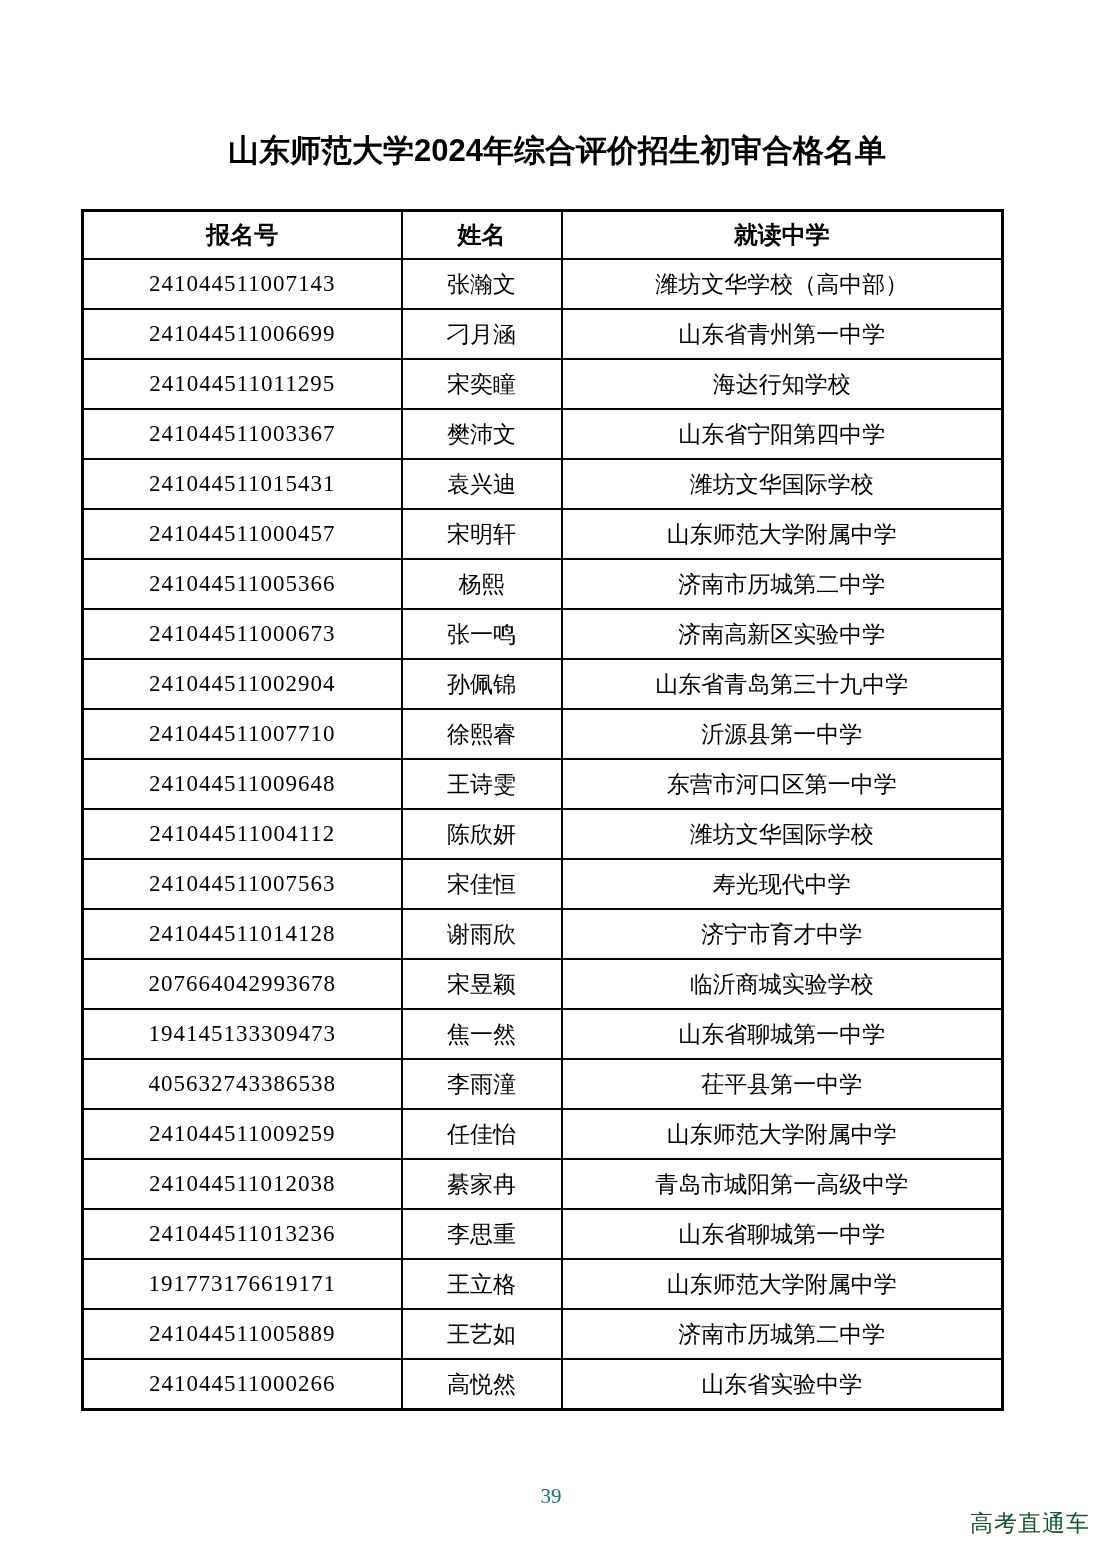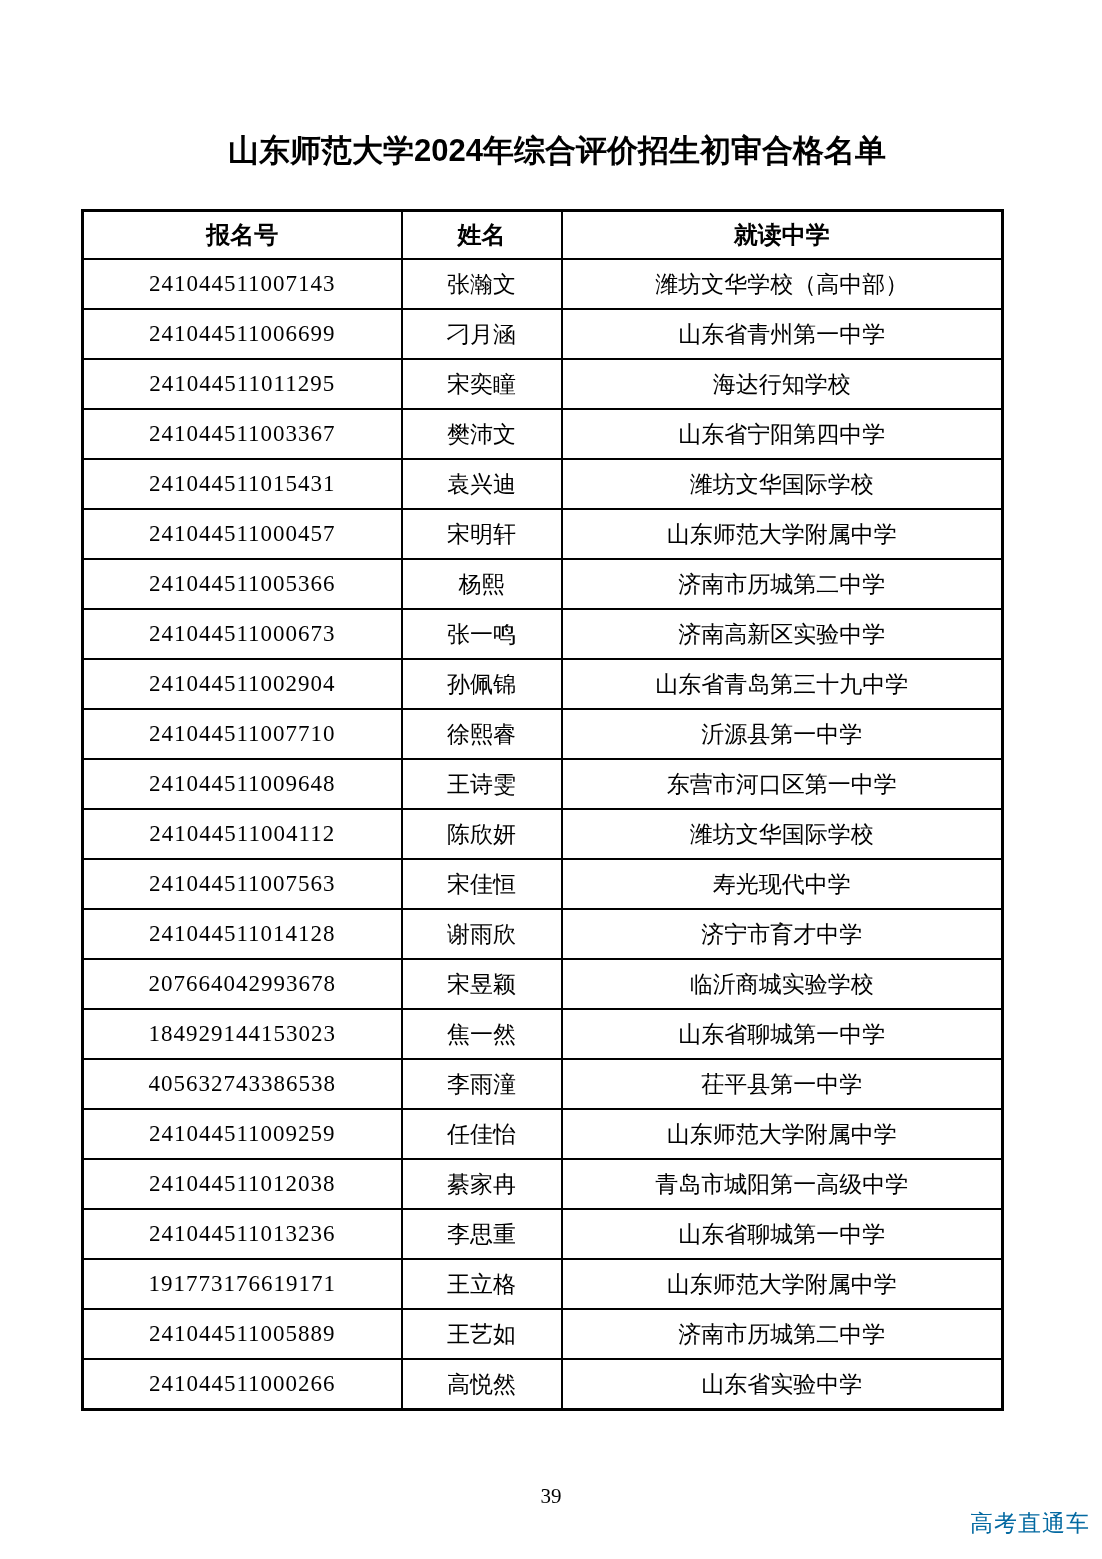--- a/index.html
+++ b/index.html
@@ -66,29 +66,29 @@
   col.c2 { width: 160px; }
   col.c3 { width: 441px; }
   .pageno {
     position: absolute;
     top: 1484px;
     left: 0;
     width: 100%;
     text-align: center;
     font-family: "Liberation Serif", serif;
     font-size: 21px;
-    color: #000000;
+    color: #0f766e;
   }
   .watermark {
     position: absolute;
     top: 1508px;
     right: 12px;
     font-family: "Liberation Sans", sans-serif;
     font-size: 23px;
-    color: #0369a1;
+    color: #14532d;
     letter-spacing: 1px;
   }
 </style>
 </head>
 <body>
 
 <div>
 
   <h1 class="title">山东师范大学2024年综合评价招生初审合格名单</h1>
 
@@ -175,21 +175,21 @@
     <td class="num">241044511014128</td>
     <td>谢雨欣</td>
     <td>济宁市育才中学</td>
   </tr>
         <tr>
     <td class="num">207664042993678</td>
     <td>宋昱颖</td>
     <td>临沂商城实验学校</td>
   </tr>
         <tr>
-    <td class="num">184929144153023</td>
+    <td class="num">194145133309473</td>
     <td>焦一然</td>
     <td>山东省聊城第一中学</td>
   </tr>
         <tr>
     <td class="num">405632743386538</td>
     <td>李雨潼</td>
     <td>茌平县第一中学</td>
   </tr>
         <tr>
     <td class="num">241044511009259</td>

